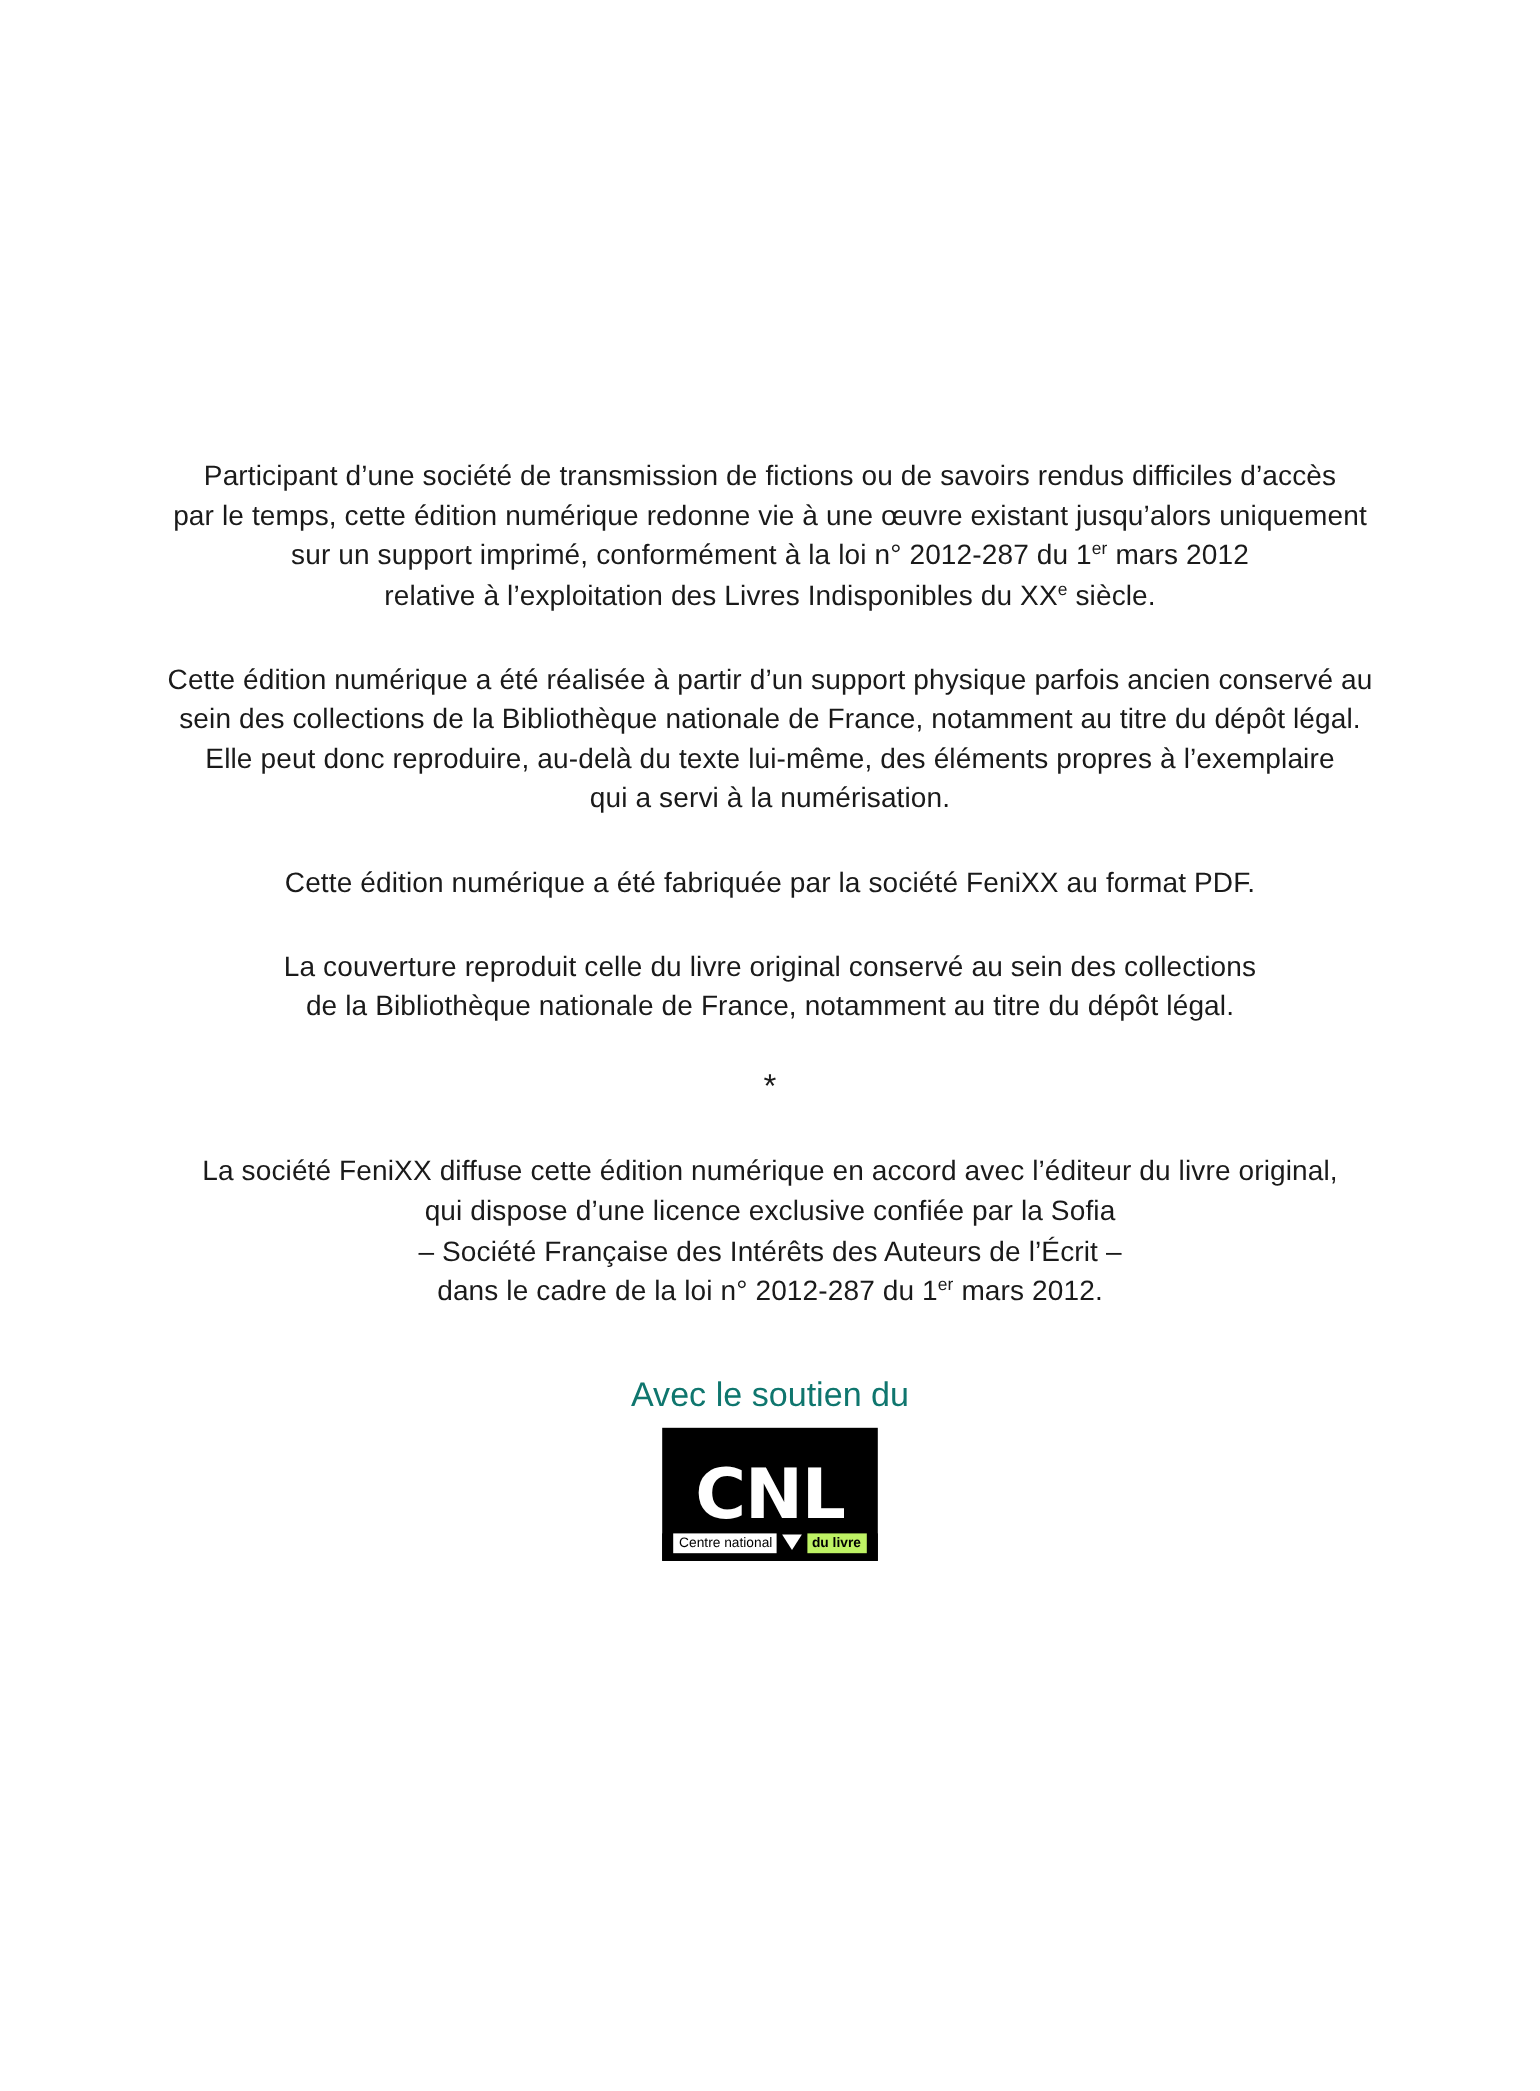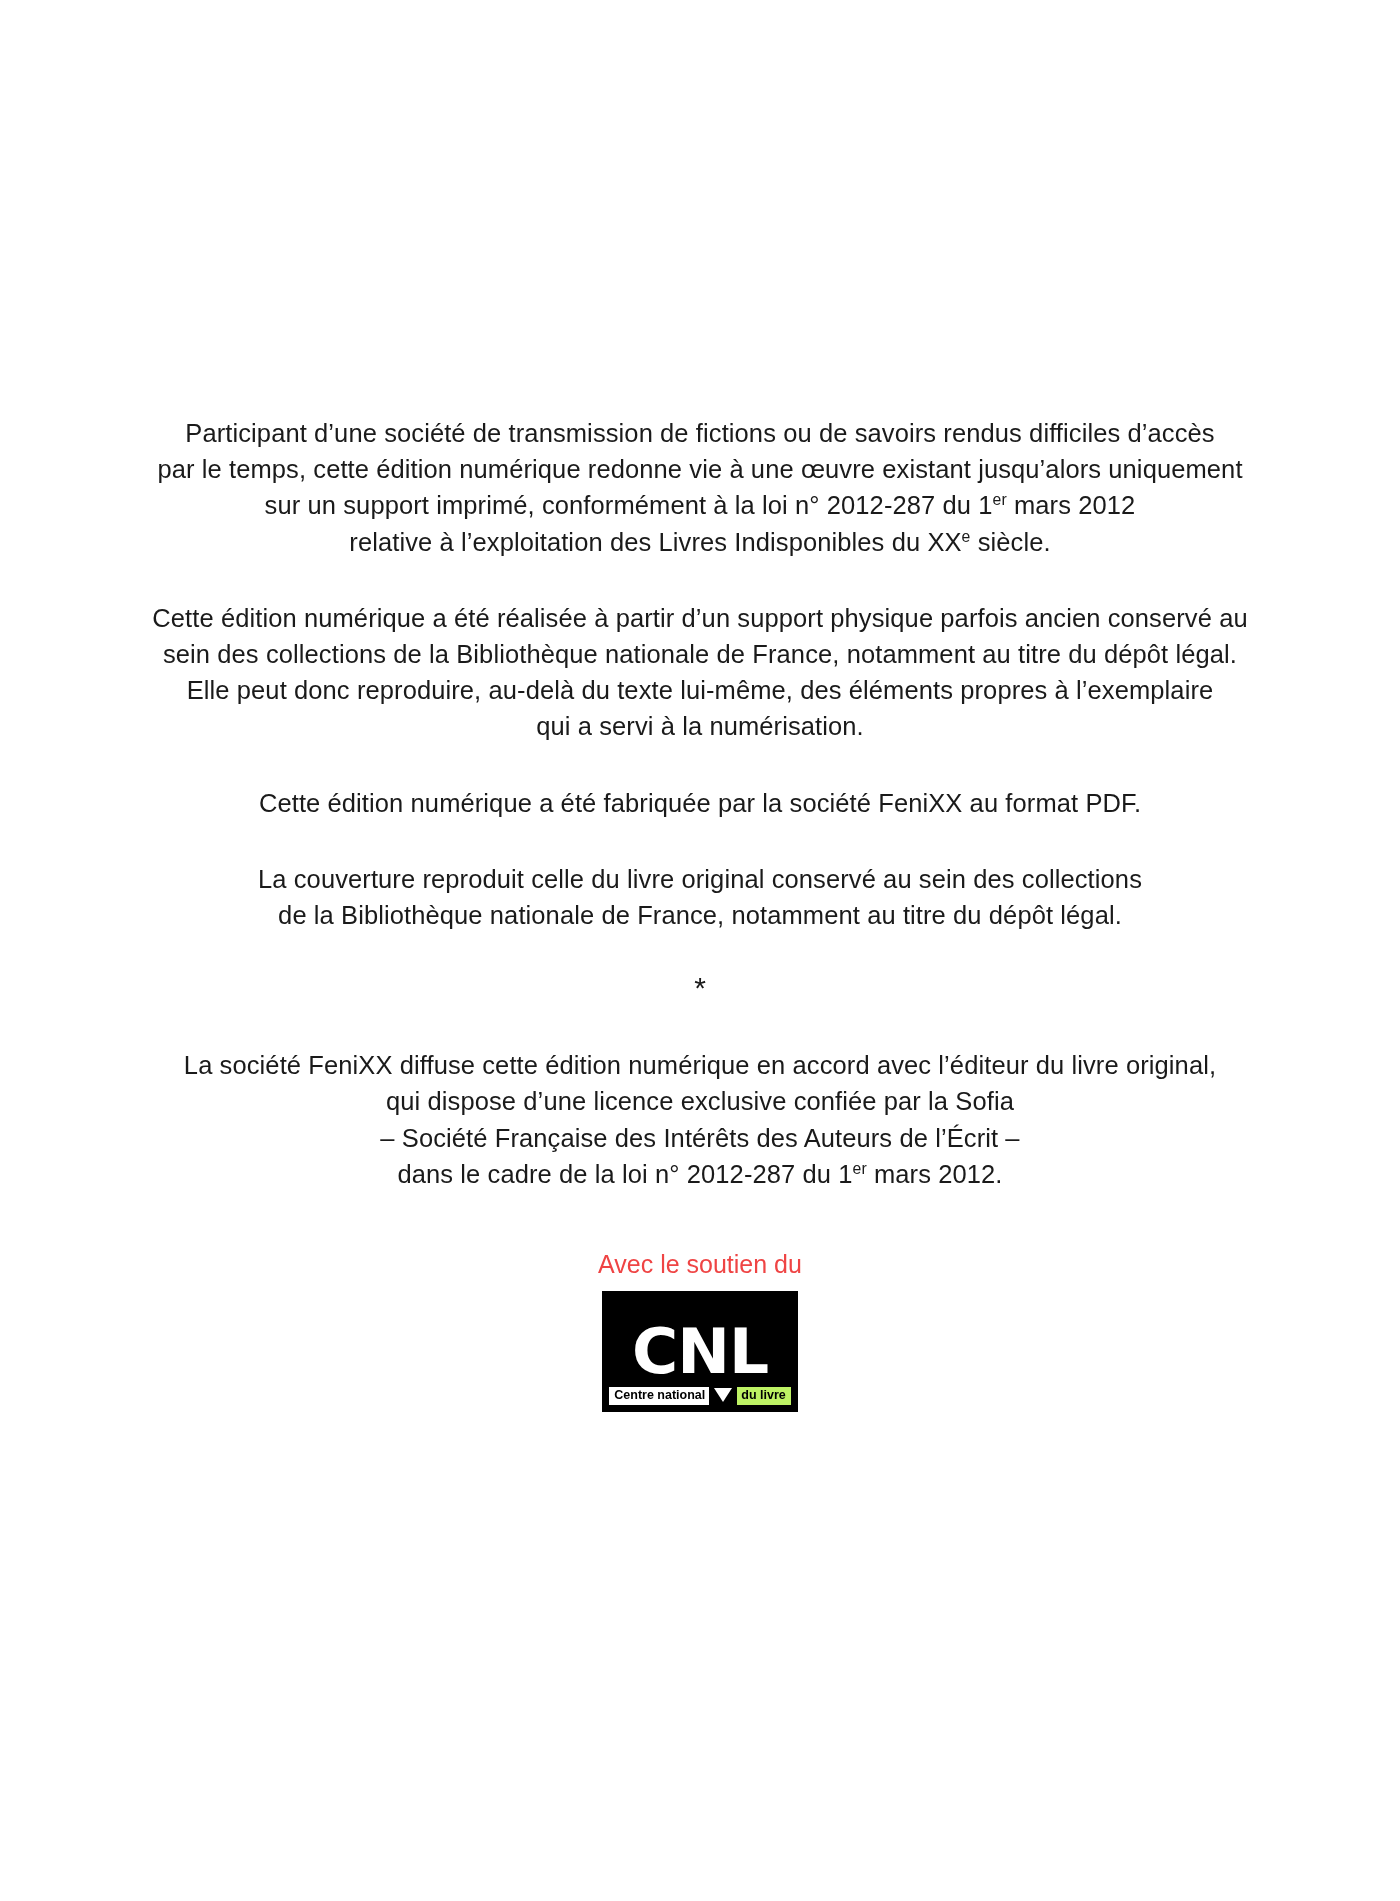--- a/index.html
+++ b/index.html
@@ -50,22 +50,22 @@
     font-size: 30px;
     line-height: 1;
     margin: 18px 0 44px 0;
     color: #1a1a1a;
   }
   .support {
     margin-top: 58px;
     text-align: center;
   }
   .support-label {
-    font-size: 25px;
-    color: #ef4444;
+    font-size: 31px;
+    color: #0f766e;
     margin-bottom: 12px;
   }
   .cnl-logo {
     display: inline-block;
     background: #000000;
     color: #ffffff;
     width: 196px;
     padding: 28px 0 0 0;
     text-align: center;
     position: relative;
@@ -84,21 +84,21 @@
     align-items: center;
     justify-content: center;
     gap: 4px;
     background: #000;
     padding: 0 6px 7px 6px;
   }
   .cnl-sub-left {
     background: #ffffff;
     color: #000000;
     font-size: 12.5px;
-    font-weight: bold;
+    font-weight: normal;
     padding: 2px 4px 2px 5px;
     line-height: 1.1;
     font-family: "Liberation Sans", sans-serif;
   }
   .cnl-sub-right {
     background: #bef264;
     color: #000000;
     font-size: 12.5px;
     font-weight: bold;
     padding: 2px 5px 2px 4px;

